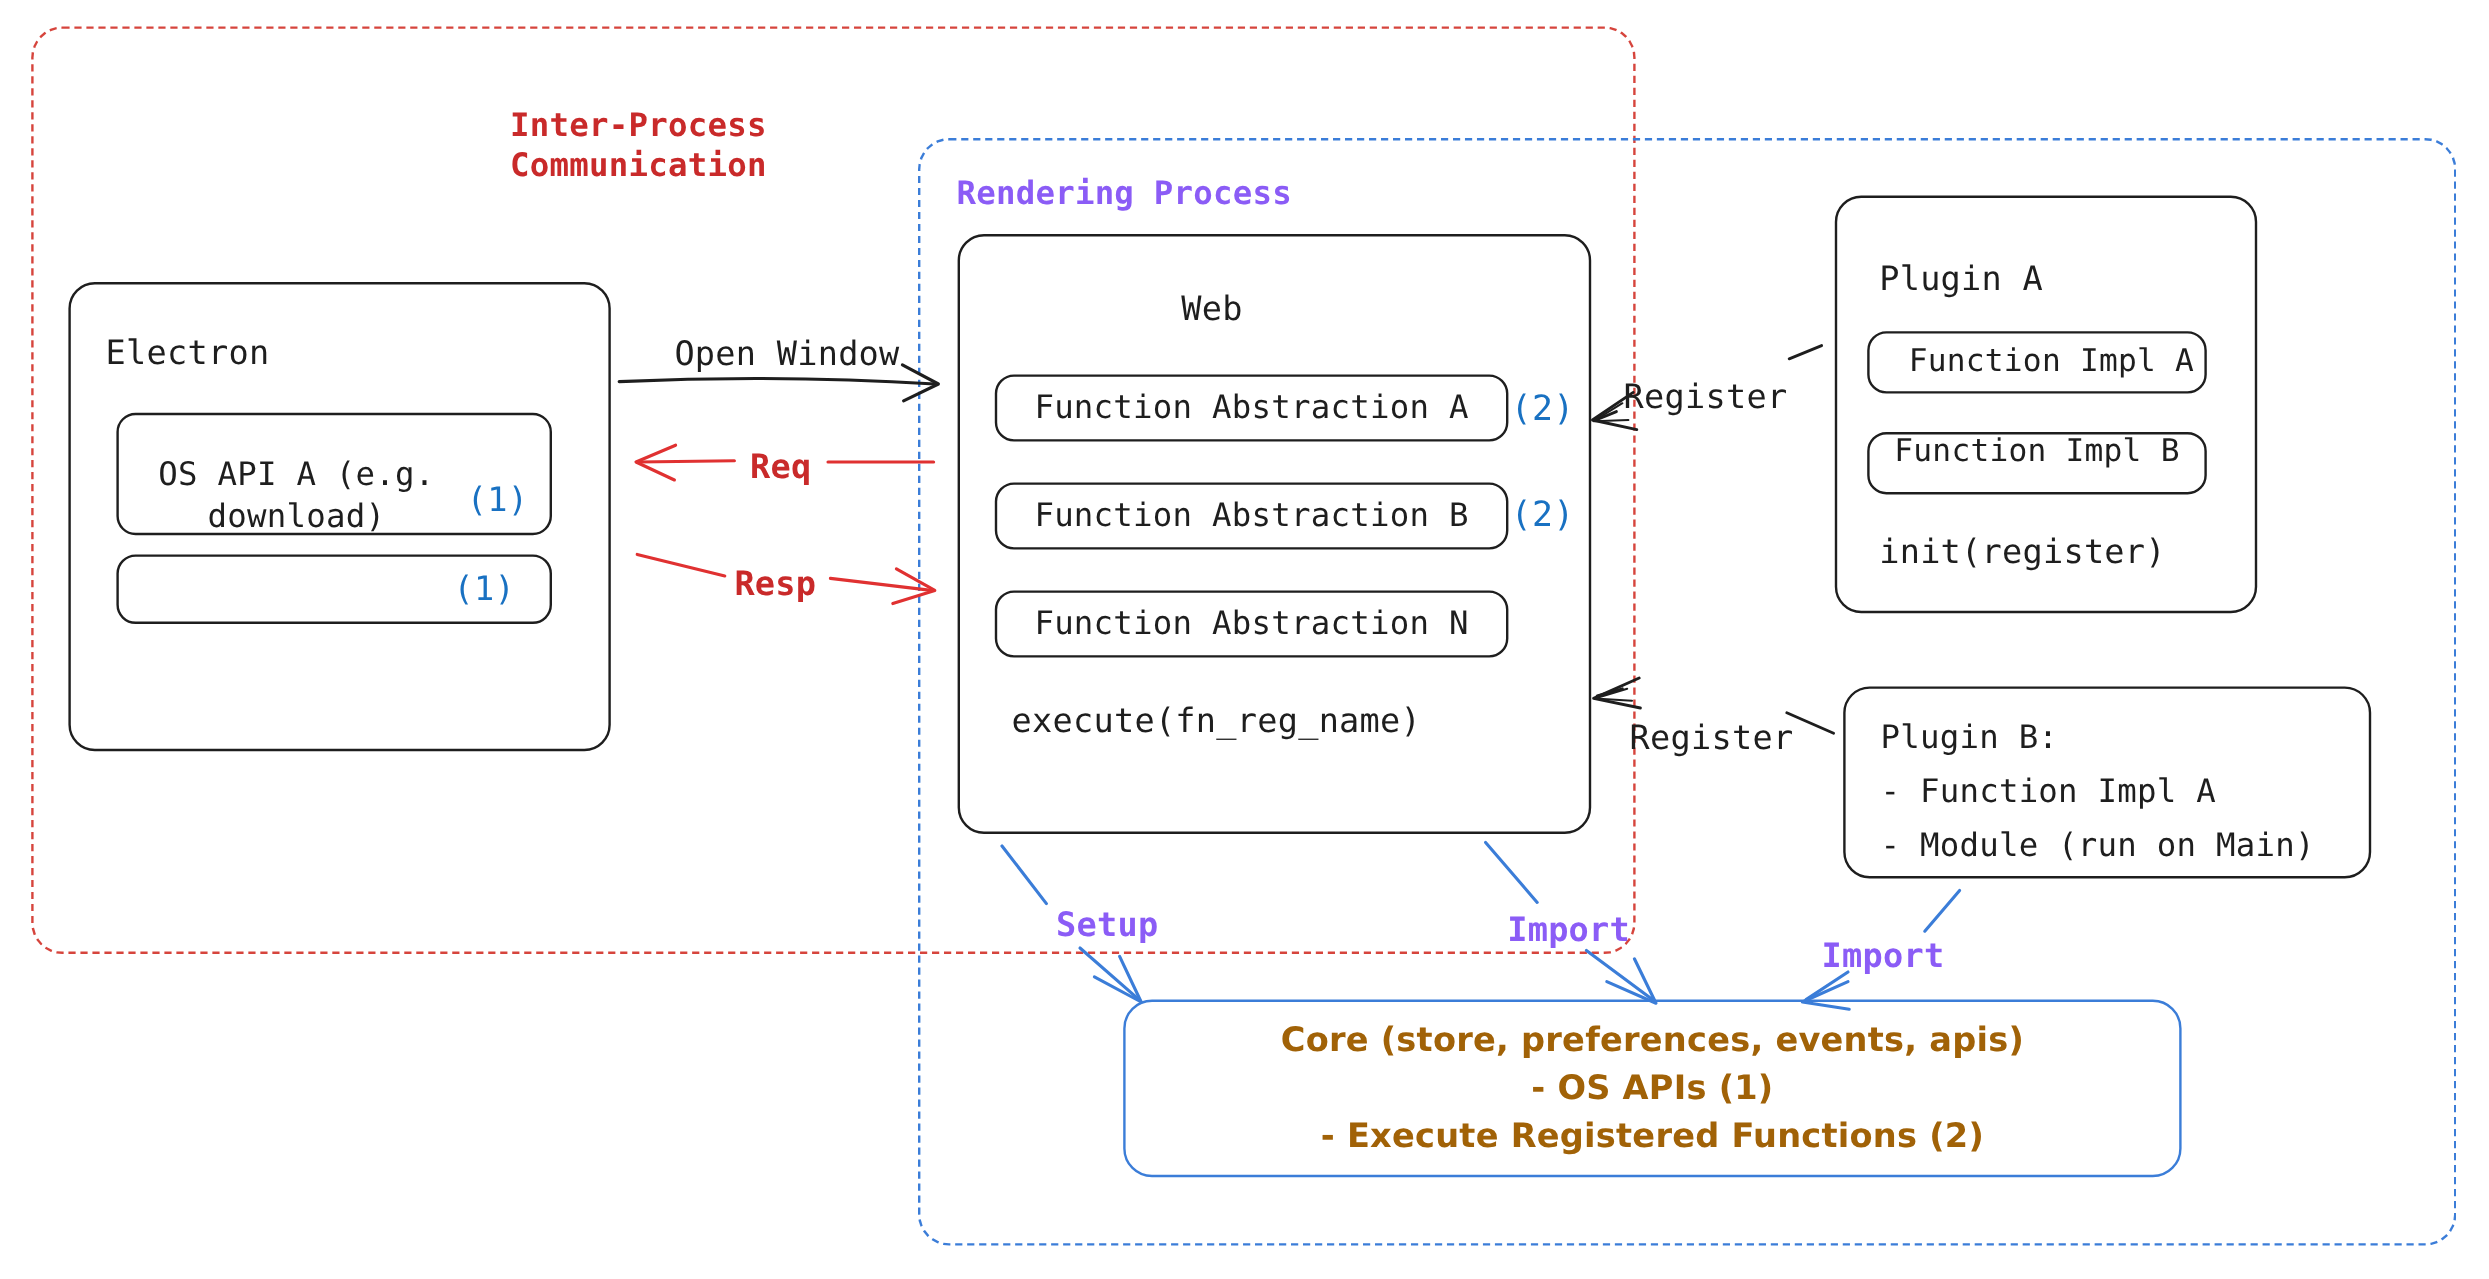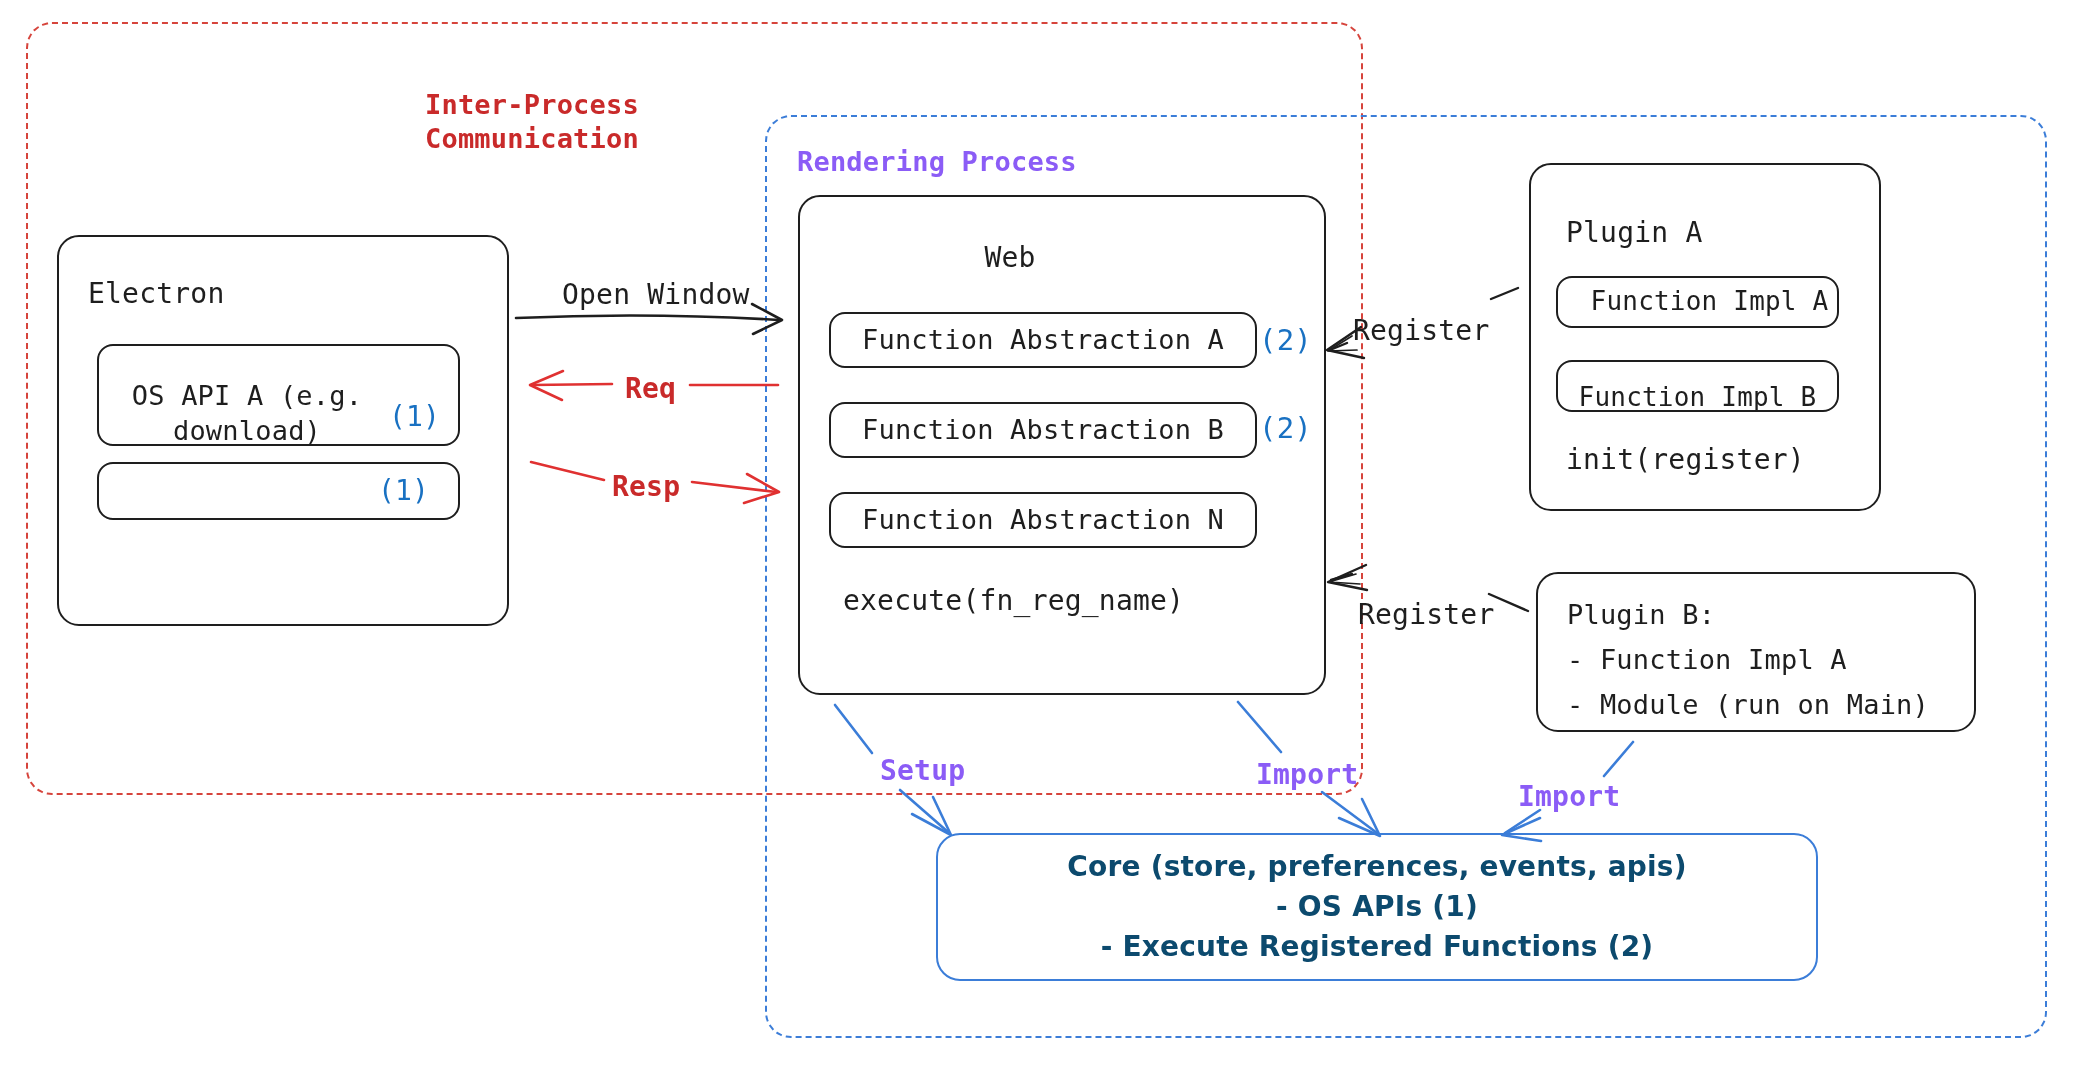--- a/index.html
+++ b/index.html
@@ -29,21 +29,21 @@
 
   
   .region{position:absolute;box-sizing:border-box;border-radius:26px;background:transparent;}
   .region.ipc{border:2.4px dashed #d6443c;}
   .region.render{border:2.4px dashed #3b7dd8;}
 
   
   .corebox{
     position:absolute;box-sizing:border-box;
     border:2.4px solid #3b7dd8;border-radius:24px;background:#fff;
-    color:#0c4a6e;text-align:center;
+    color:#a16207;text-align:center;
     display:flex;flex-direction:column;align-items:center;justify-content:center;
     font-family:"DejaVu Sans","Liberation Sans",sans-serif;
     font-weight:700;letter-spacing:.2px;
   }
   .corebox div{white-space:pre;line-height:1.42;}
 </style>
 </head>
 <body>
 
 <div id="stage">
@@ -96,21 +96,21 @@
 
   <div class="box" style="left:1529px;top:163px;width:352px;height:348px;"></div>
   <div class="lbl" style="left:1566px;top:215px;font-size:28px;">Plugin A</div>
 
   <div class="box inner ctr" style="left:1556px;top:276px;width:283px;height:52px;"></div>
   <div class="lbl ctr" style="left:1556px;top:276px;width:283px;height:52px;font-size:26px;margin-left:12px;">
     <span>Function Impl A</span>
   </div>
 
   <div class="box inner ctr" style="left:1556px;top:360px;width:283px;height:52px;"></div>
-  <div class="lbl ctr" style="left:1556px;top:372px;width:283px;height:52px;font-size:26px;">
+  <div class="lbl ctr" style="left:1556px;top:351px;width:283px;height:52px;font-size:26px;">
     <span>Function Impl B</span>
   </div>
 
   <div class="lbl" style="left:1566px;top:442px;font-size:28px;">init(register)</div>
 
   <div class="box" style="left:1536px;top:572px;width:440px;height:160px;"></div>
   <div class="lbl" style="left:1567px;top:598px;font-size:27px;">Plugin B:</div>
   <div class="lbl" style="left:1567px;top:643px;font-size:27px;">- Function Impl A</div>
   <div class="lbl" style="left:1567px;top:688px;font-size:27px;">- Module (run on Main)</div>
 

